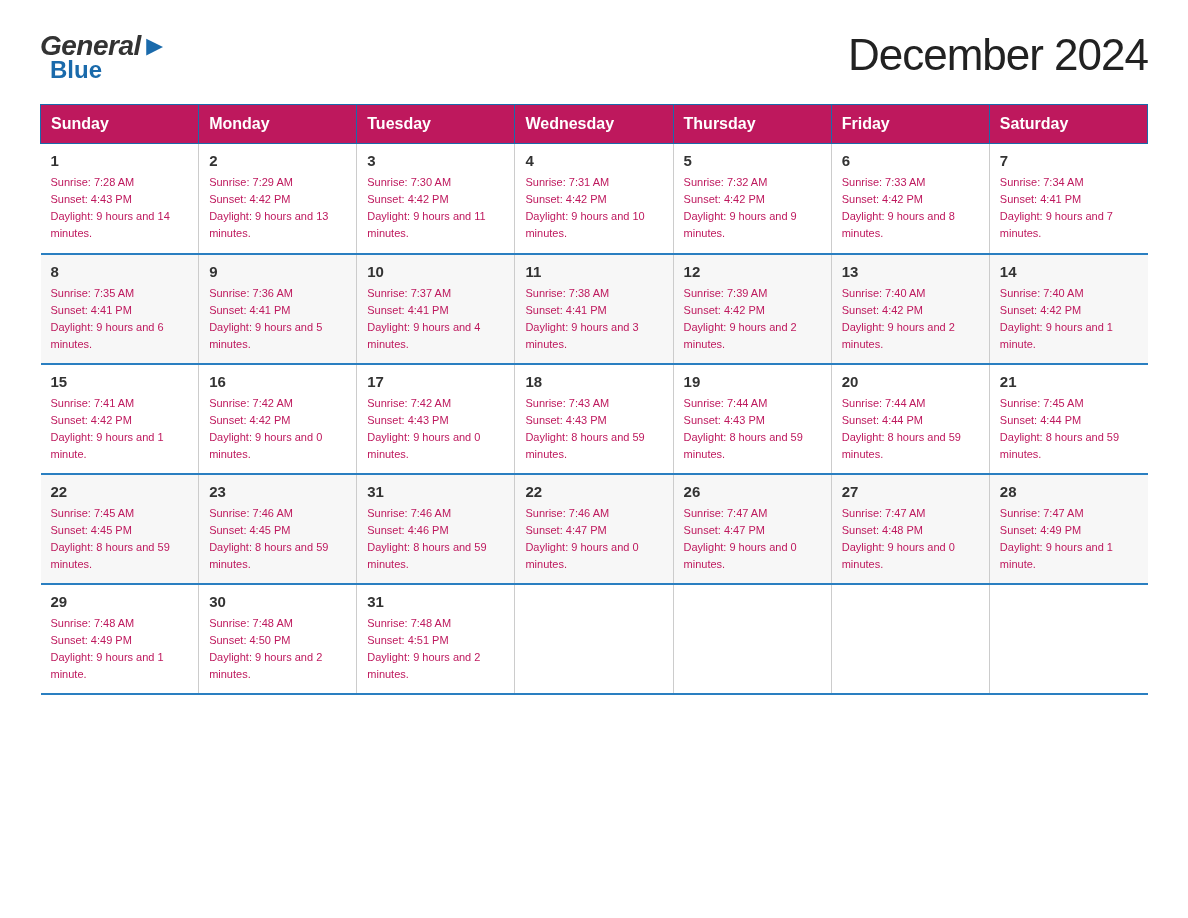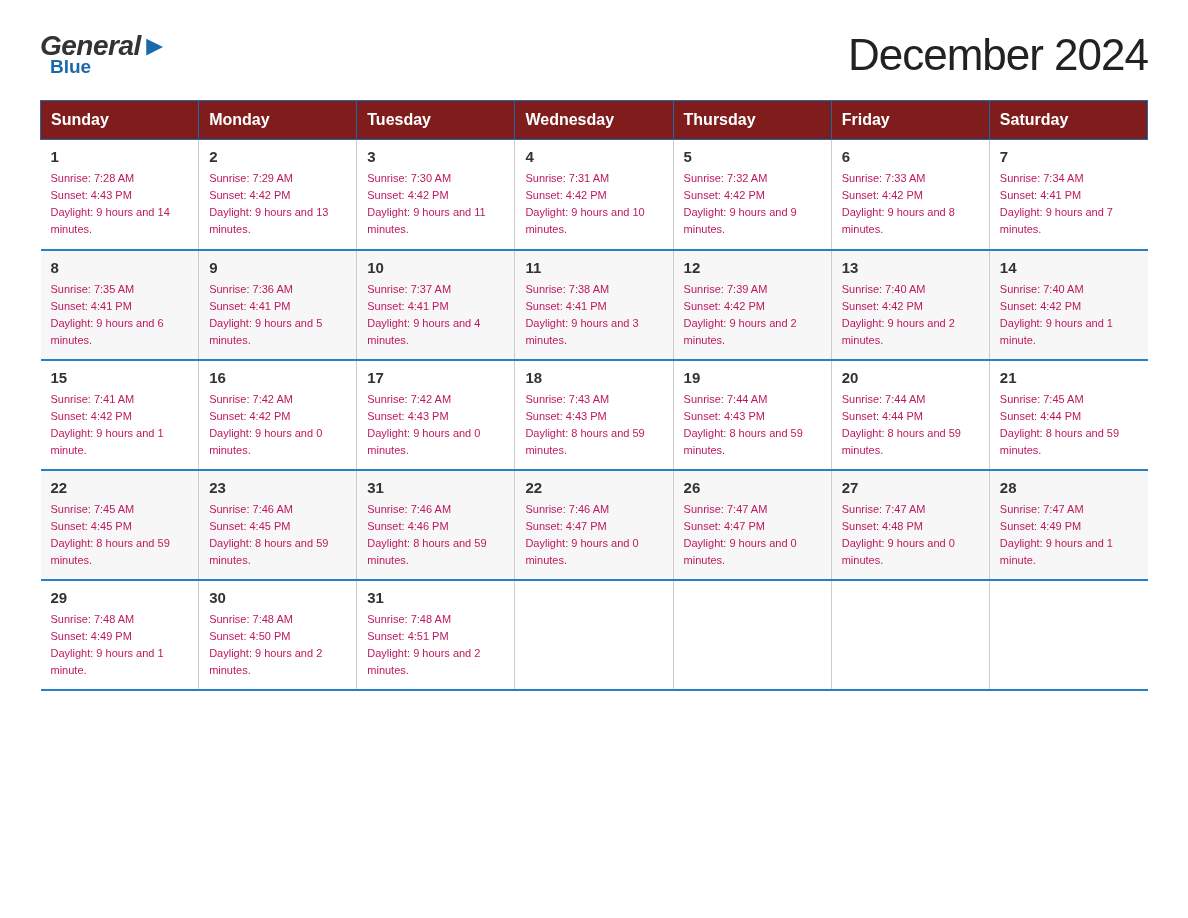--- a/index.html
+++ b/index.html
@@ -25,21 +25,21 @@
       font-size: 28px;
       font-weight: bold;
       color: #333;
       letter-spacing: -0.5px;
       font-style: italic;
     }
     .logo-general span {
       color: #1a6aab;
     }
     .logo-blue {
-      font-size: 19px;
+      font-size: 24px;
       font-weight: bold;
       color: #1a6aab;
       margin-top: -6px;
       margin-left: 10px;
     }
     .title-block {
       text-align: right;
     }
     .month-title {
       font-size: 44px;
@@ -51,21 +51,21 @@
       font-size: 22px;
       color: #444;
       margin-top: 4px;
     }
     table {
       width: 100%;
       border-collapse: collapse;
       table-layout: fixed;
     }
     thead tr {
-      background-color: #7f1d1d;
+      background-color: #be185d;
     }
     thead th {
       color: #fff;
       font-size: 16px;
       font-weight: bold;
       padding: 10px 10px;
       text-align: left;
       border: 1px solid #1a6aab;
     }
     tbody tr {

